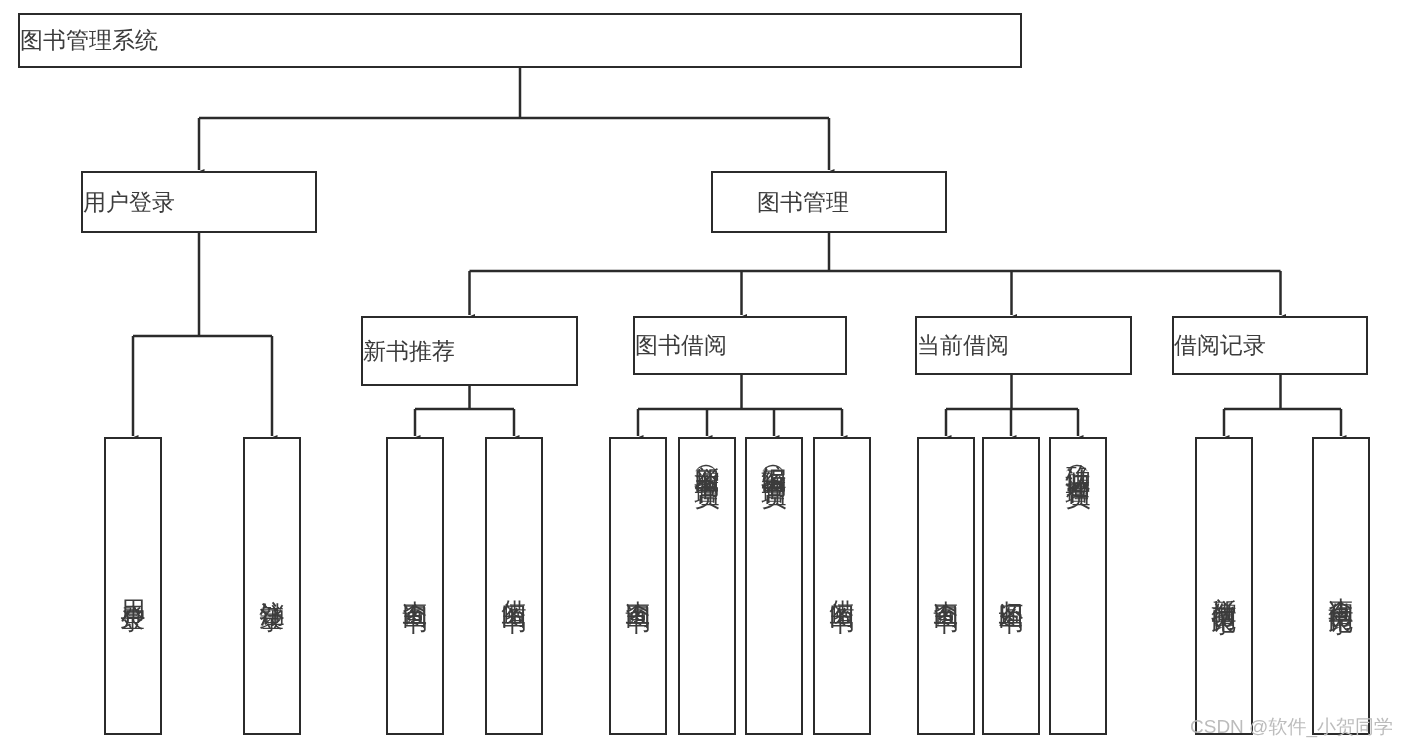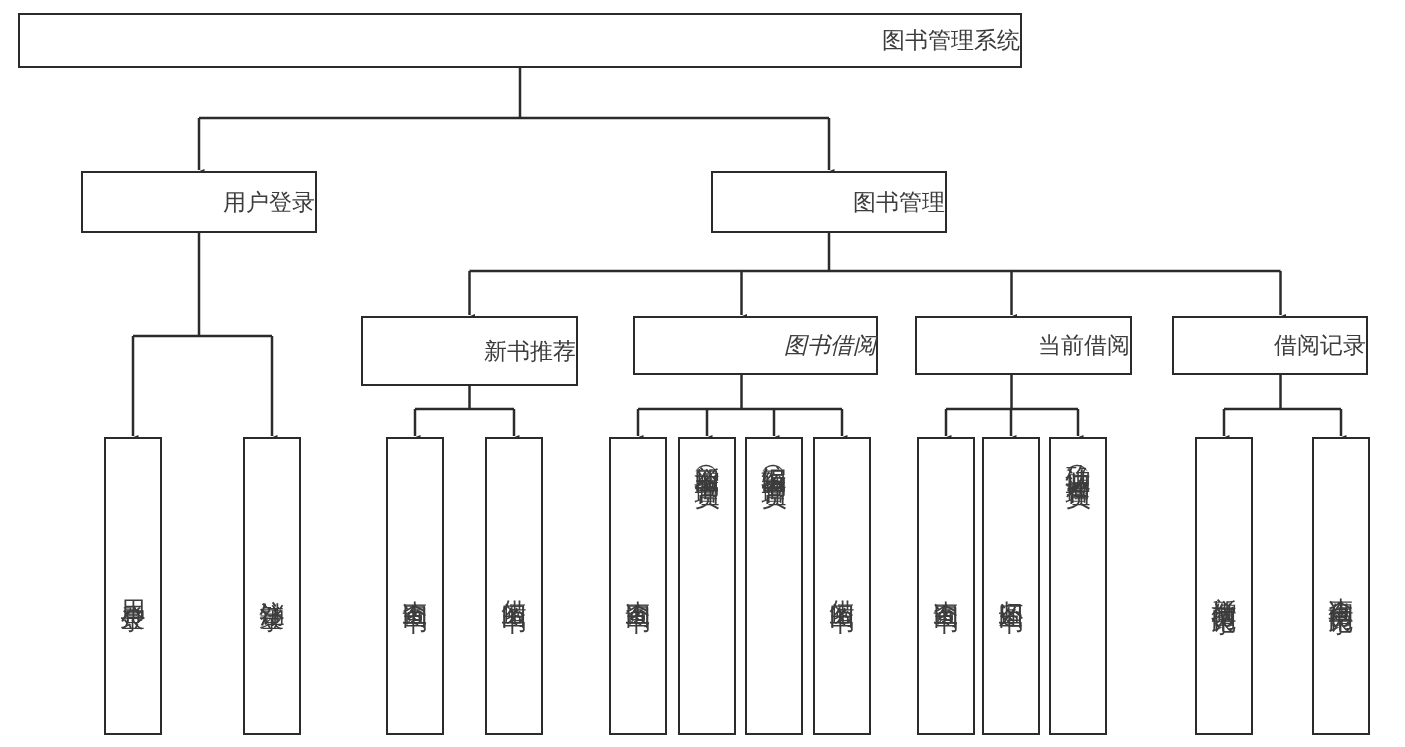--- a/index.html
+++ b/index.html
@@ -26,21 +26,21 @@
     width: 1405px;
     height: 747px;
   }
   .node-box {
     position: absolute;
     box-sizing: border-box;
     background: #ffffff;
     border: 2.5px solid #2b2b2b;
     display: flex;
     align-items: center;
-    justify-content: flex-end;
+    justify-content: flex-start;
     overflow: visible;
   }
   .node-label {
     color: #3c3c3c;
     font-family: "Liberation Sans", "DejaVu Sans", sans-serif;
     line-height: 1.15;
     text-align: center;
     white-space: nowrap;
   }
   
@@ -133,21 +133,21 @@
       </div>
       <div class="node-box node-h" style="left: 81px; top: 171px; width: 236px; height: 62px;">
         <span class="node-label">用户登录</span>
       </div>
       <div class="node-box node-h" style="left: 711px; top: 171px; width: 236px; height: 62px; padding-left: 44px;">
         <span class="node-label">图书管理</span>
       </div>
       <div class="node-box node-h" style="left: 361px; top: 316px; width: 217px; height: 70px;">
         <span class="node-label">新书推荐</span>
       </div>
-      <div class="node-box node-h" style="left: 633px; top: 316px; width: 245px; height: 59px; font-style: italic;">
+      <div class="node-box node-h" style="left: 633px; top: 316px; width: 214px; height: 59px;">
         <span class="node-label">图书借阅</span>
       </div>
       <div class="node-box node-h" style="left: 903px; top: 316px; width: 217px; height: 59px; margin-left: 12px;">
         <span class="node-label">当前借阅</span>
       </div>
       <div class="node-box node-h" style="left: 1172px; top: 316px; width: 196px; height: 59px;">
         <span class="node-label">借阅记录</span>
       </div>
       <div class="node-box node-v v-center" style="left: 104px; top: 437px; width: 58px; height: 298px;">
         <span class="node-label">用户登录</span>
@@ -183,13 +183,14 @@
         <span class="node-label">确认归还（管理员）</span>
       </div>
       <div class="node-box node-v v-center" style="left: 1195px; top: 437px; width: 58px; height: 298px;">
         <span class="node-label">新增借阅记录</span>
       </div>
       <div class="node-box node-v v-center" style="left: 1312px; top: 437px; width: 58px; height: 298px;">
         <span class="node-label">查询借阅记录</span>
       </div>
     </div>
 
+  <div class="watermark" style="left: 1190px; top: 714px;">CSDN @软件_小贺同学</div>
 </div>
 
 </body></html>

